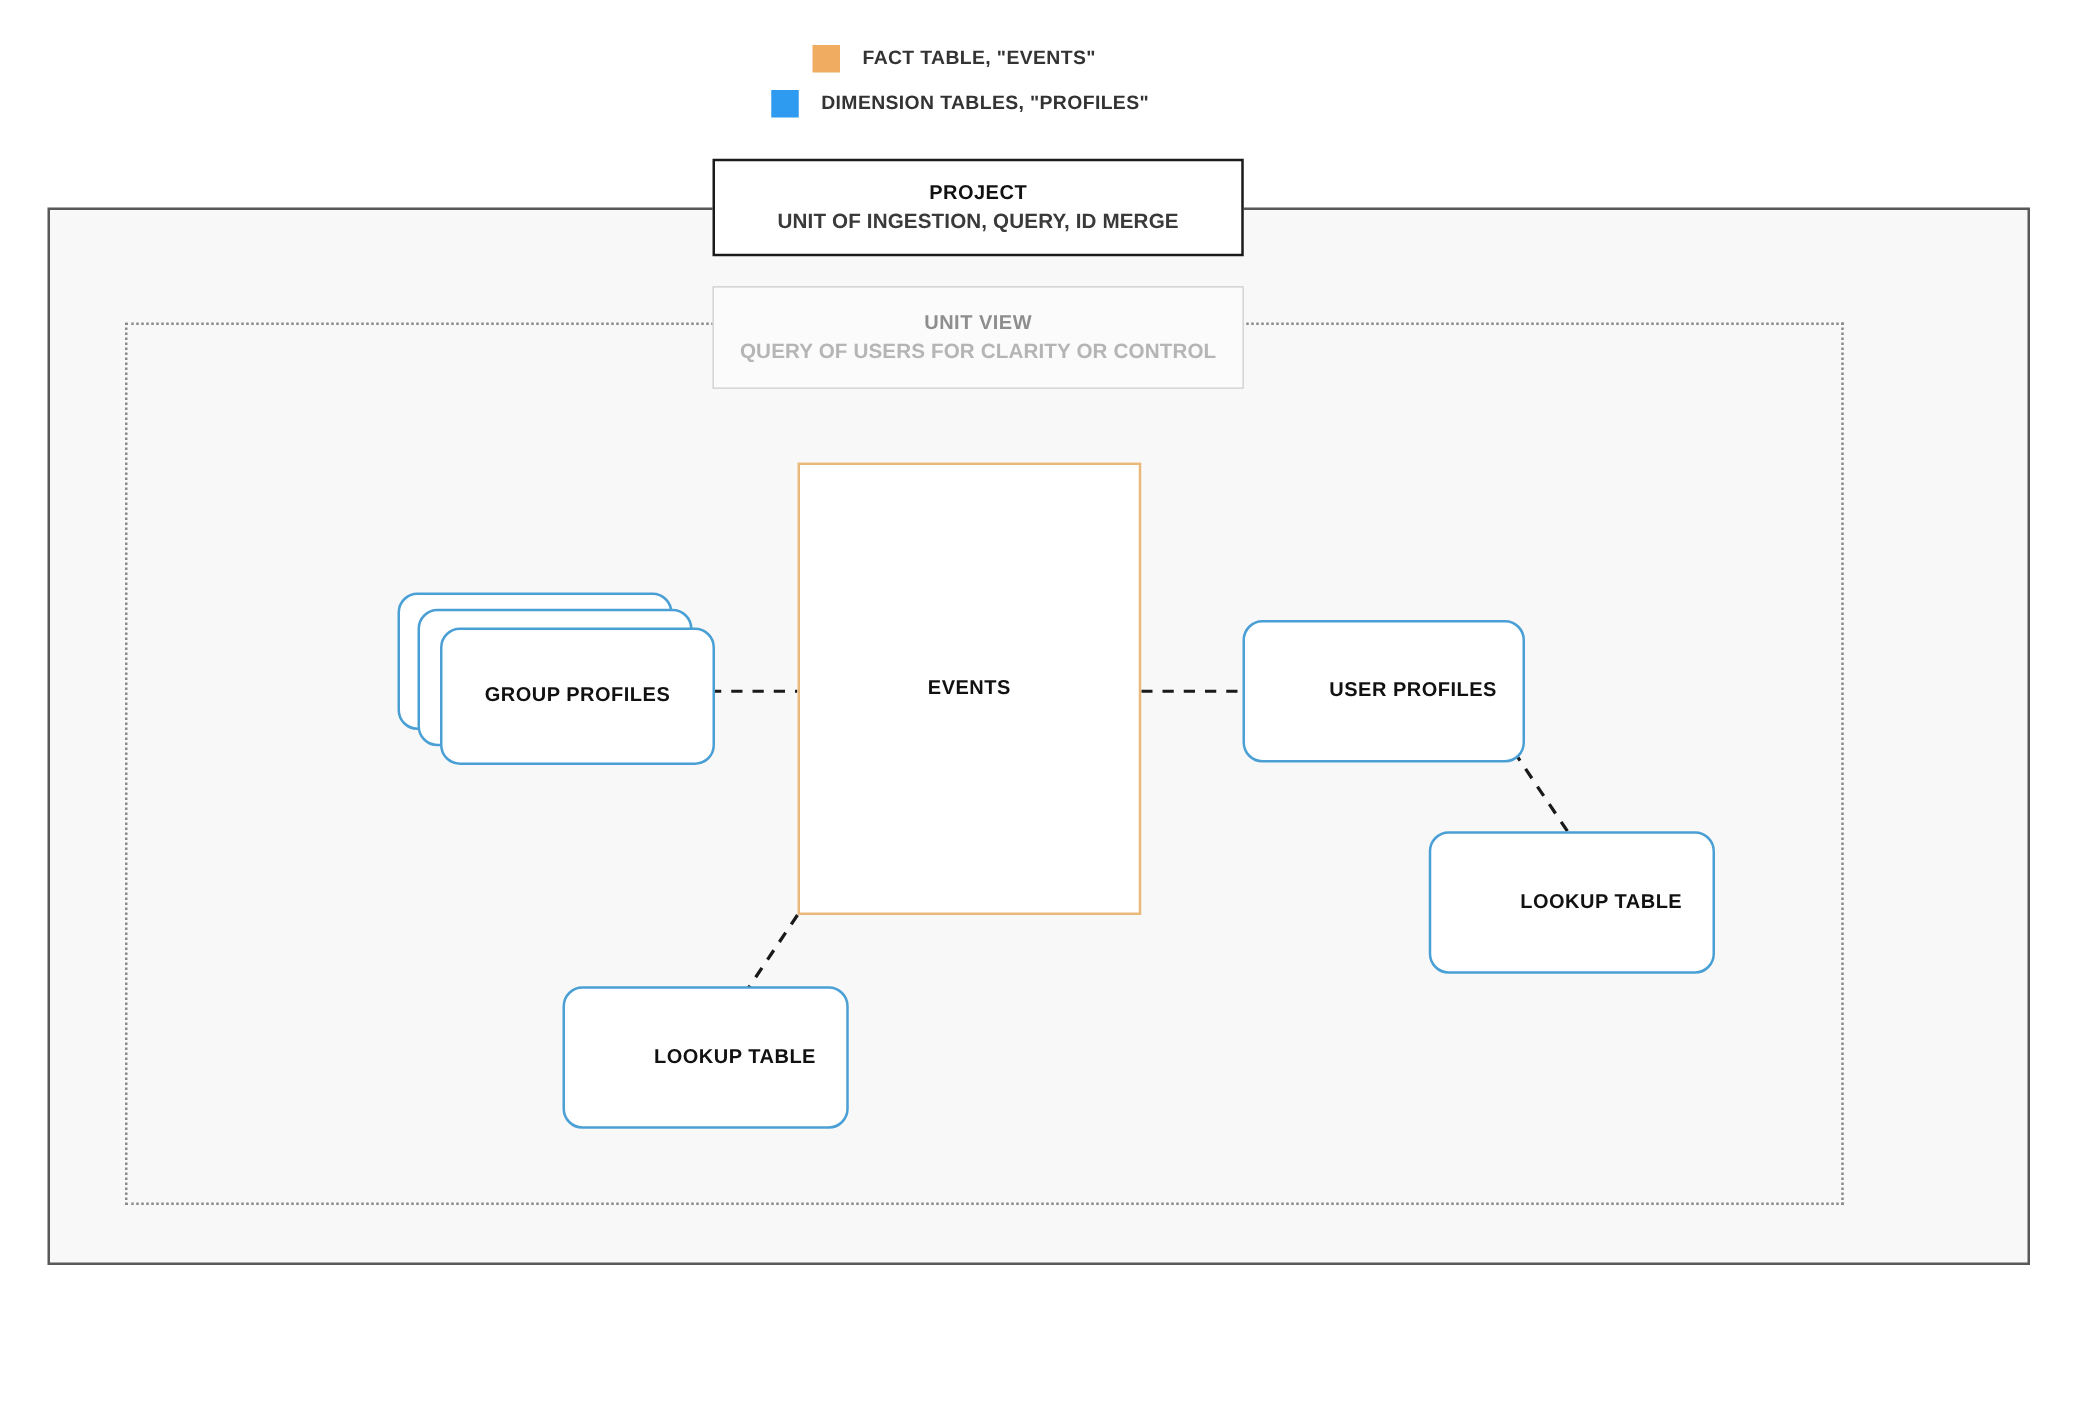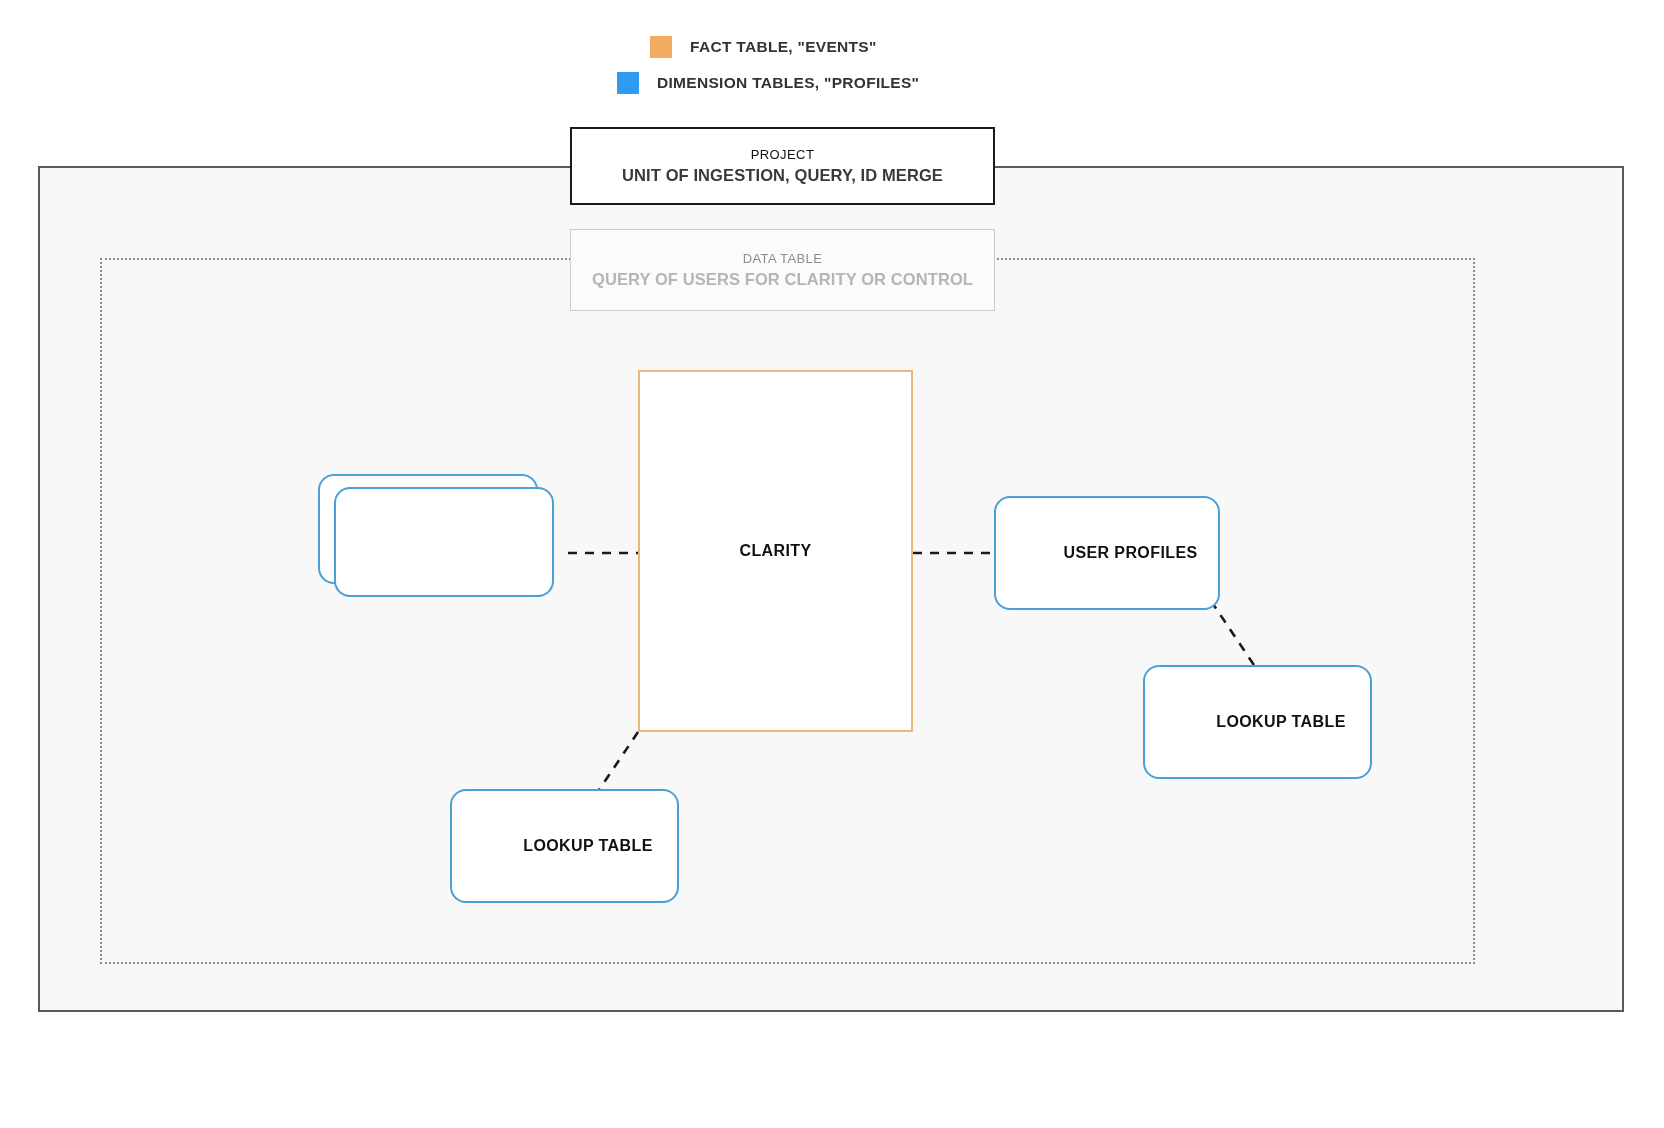--- a/index.html
+++ b/index.html
@@ -87,22 +87,22 @@
   }
   #dataview-box {
     left: 570px;
     top: 229px;
     width: 425px;
     height: 82px;
     border: 1.5px solid #cccccc;
     background: #fbfbfb;
   }
   .header-title {
-    font-size: 13px;
-    font-weight: normal;
+    font-size: 16px;
+    font-weight: bold;
     color: #111111;
     letter-spacing: 0.4px;
     margin-bottom: 4px;
   }
   .header-sub {
     font-size: 16.5px;
     font-weight: bold;
     color: #3a3a3a;
     letter-spacing: 0.1px;
     white-space: nowrap;
@@ -230,31 +230,34 @@
 
   <line x1="638" y1="732" x2="597" y2="793" stroke="#1a1a1a" stroke-width="2.6" stroke-dasharray="9 8"></line>
 </svg>
 
 <div class="header-box" id="project-box">
   <div class="header-title">PROJECT</div>
   <div class="header-sub">UNIT OF INGESTION, QUERY, ID MERGE</div>
 </div>
 
 <div class="header-box" id="dataview-box">
-  <div class="header-title">DATA TABLE</div>
+  <div class="header-title">UNIT VIEW</div>
   <div class="header-sub">QUERY OF USERS FOR CLARITY OR CONTROL</div>
 </div>
 
 <div class="node" id="events-node">
-  <span class="node-label">CLARITY</span>
+  <span class="node-label">EVENTS</span>
 </div>
 
 <div id="group-profiles-stack">
   <div class="stack-card" id="stack-card-3"></div>
   <div class="stack-card" id="stack-card-2"></div>
+  <div class="stack-card" id="stack-card-1">
+    <span class="node-label">GROUP PROFILES</span>
+  </div>
 </div>
 
 <div class="node dim" id="user-profiles-node">
   <span class="node-label">USER PROFILES</span>
 </div>
 
 <div class="node dim" id="lookup-right-node">
   <span class="node-label">LOOKUP TABLE</span>
 </div>
 

